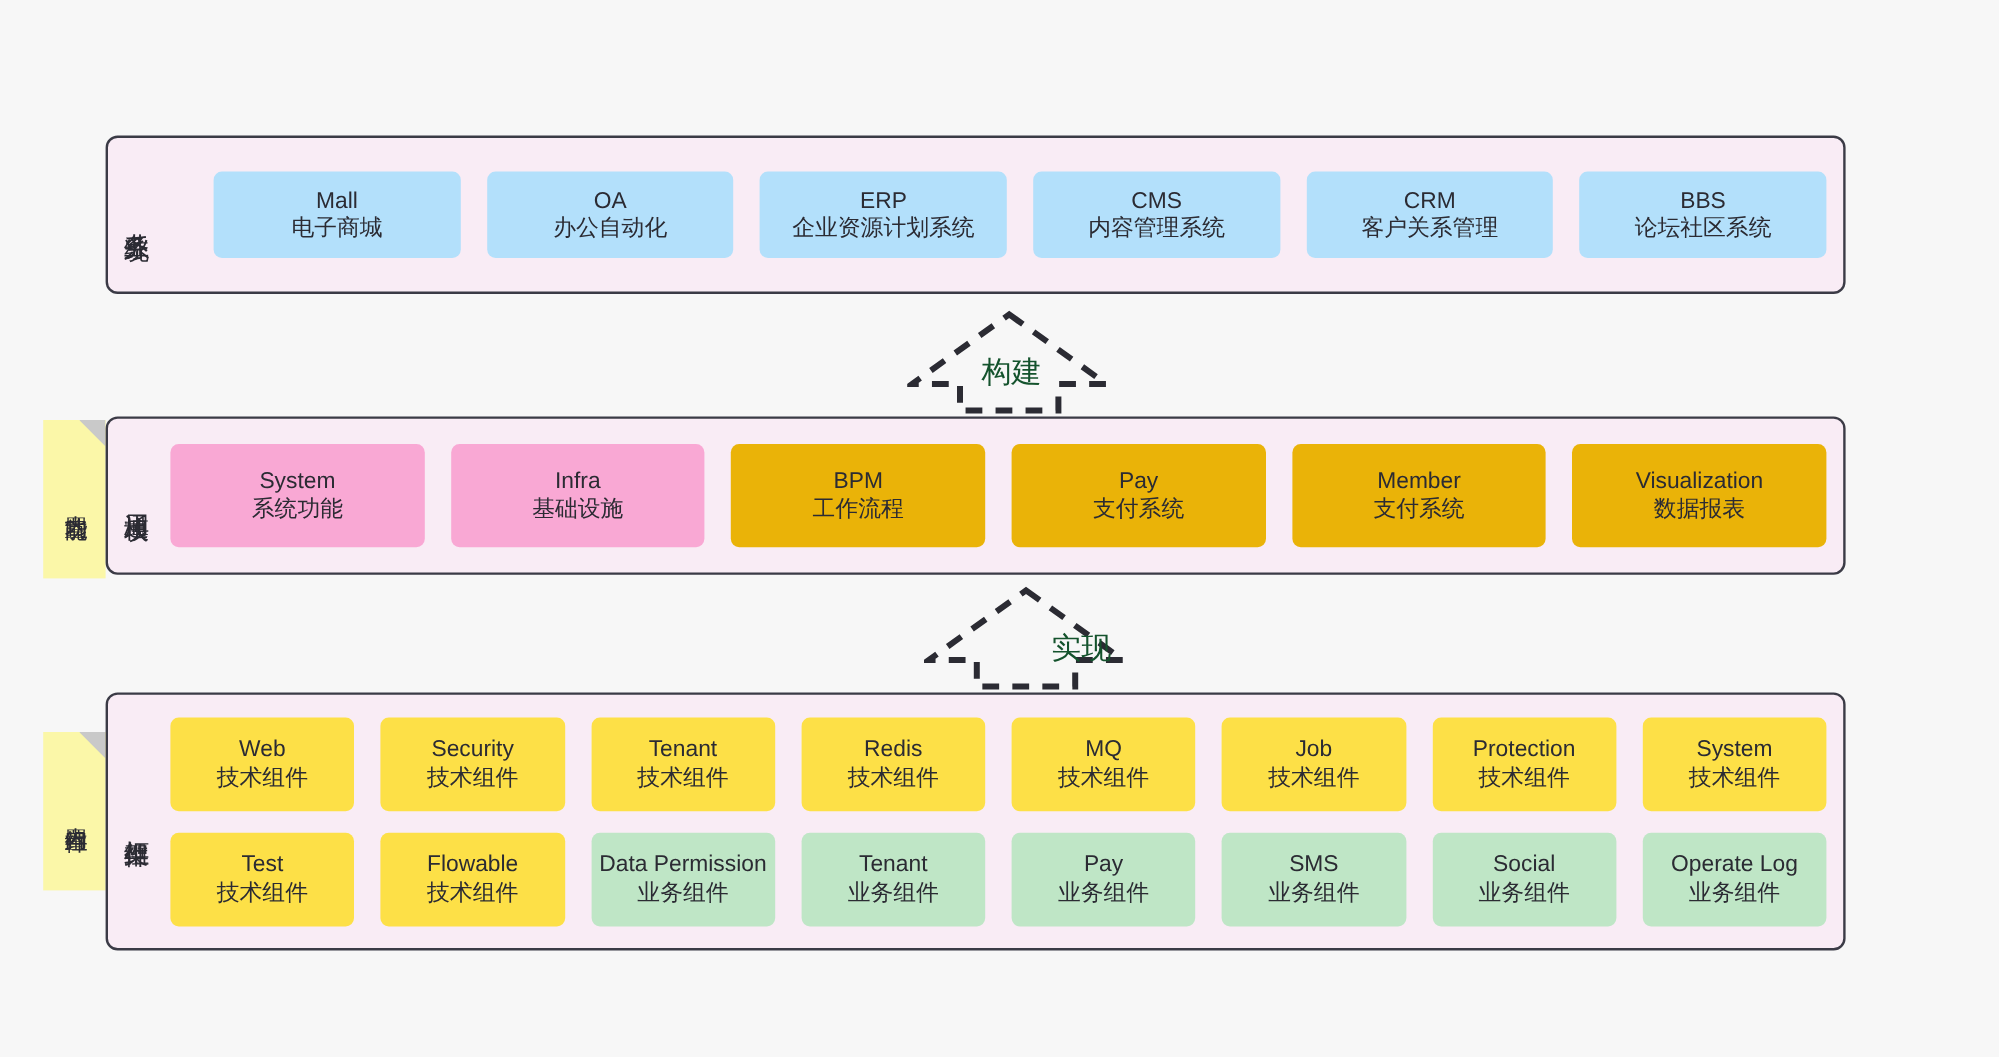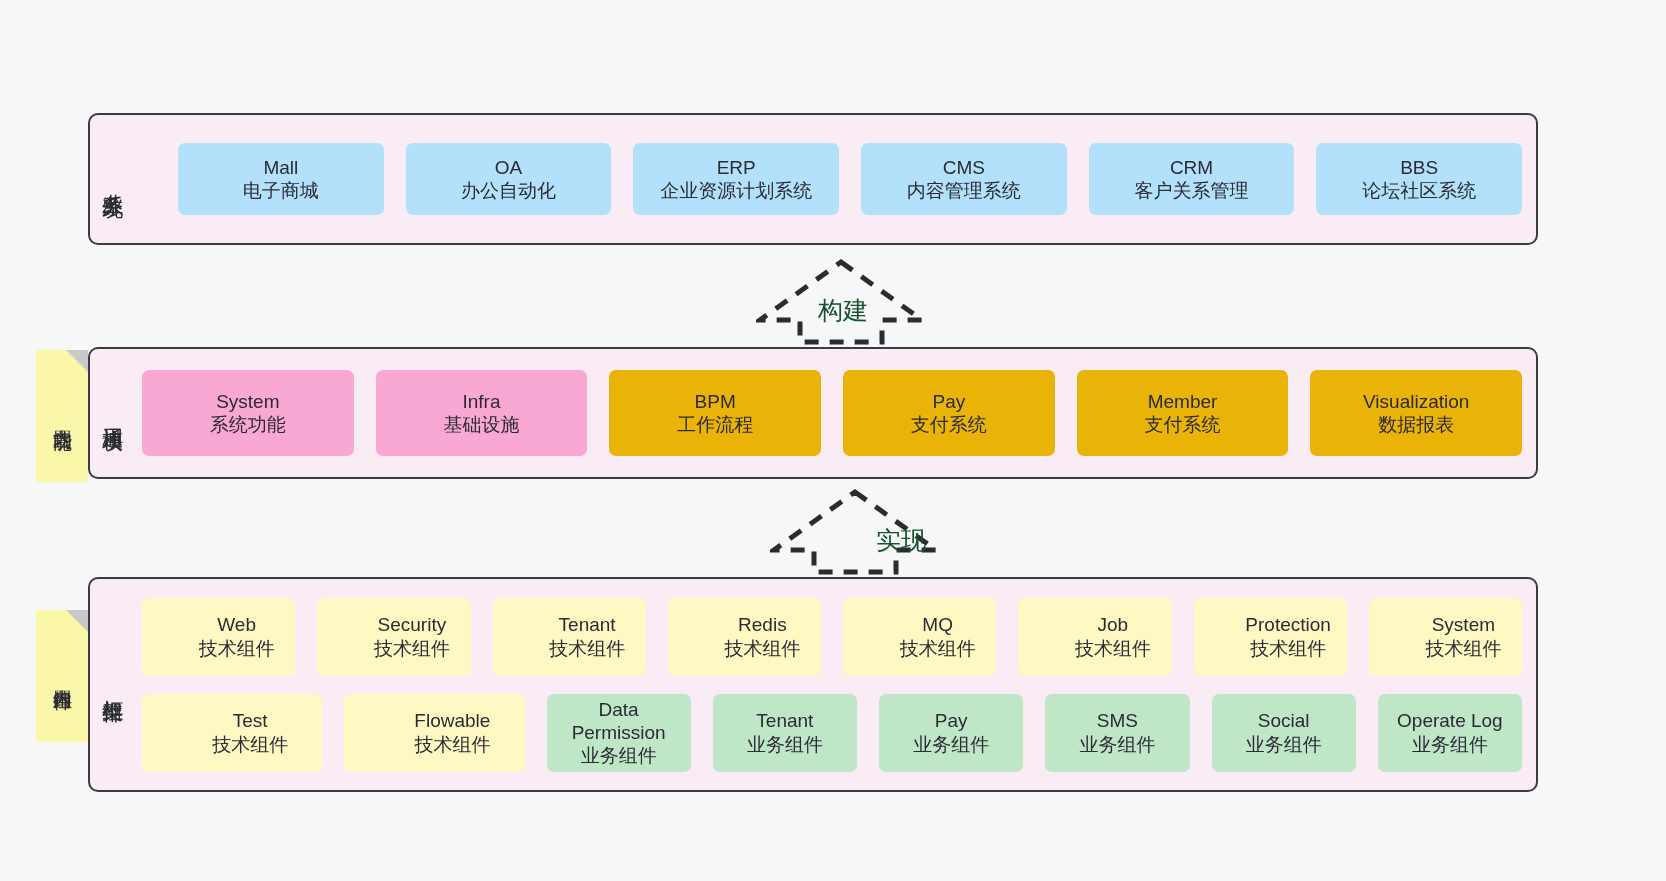--- a/index.html
+++ b/index.html
@@ -71,21 +71,21 @@
     padding: 6px 4px;
     box-sizing: border-box;
   }
   .card .t1 { font-size: 19px; }
   .card .t2 { font-size: 19px; }
 
   
   .c-blue      { background: #b3e0fb; }
   .c-red       { background: #f9a8d4; }
   .c-pink      { background: #eab308; }
-  .c-green     { background: #fef9c3; padding-left: 40px; }
+  .c-green     { background: #fde047; }
   .c-lgreen    { background: #bfe6c6; }
 
   
   #layer-business { left: 88px;  top: 113px; width: 1450px; height: 132px; gap: 36px; }
   #layer-common   { left: 88px;  top: 347px; width: 1450px; height: 132px; }
   #layer-frame    { left: 88px;  top: 577px; width: 1450px; height: 215px; }
 
   #layer-business .row { height: 72px; }
   #layer-common .row   { height: 86px; }
   #layer-frame .row    { height: 78px; }

